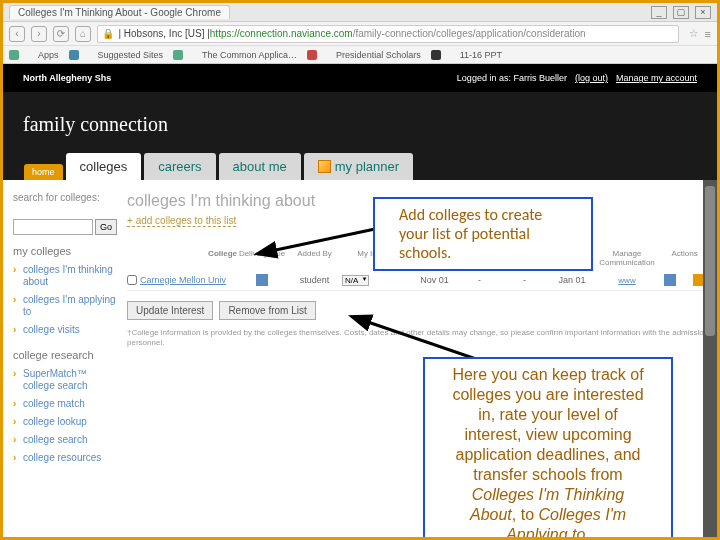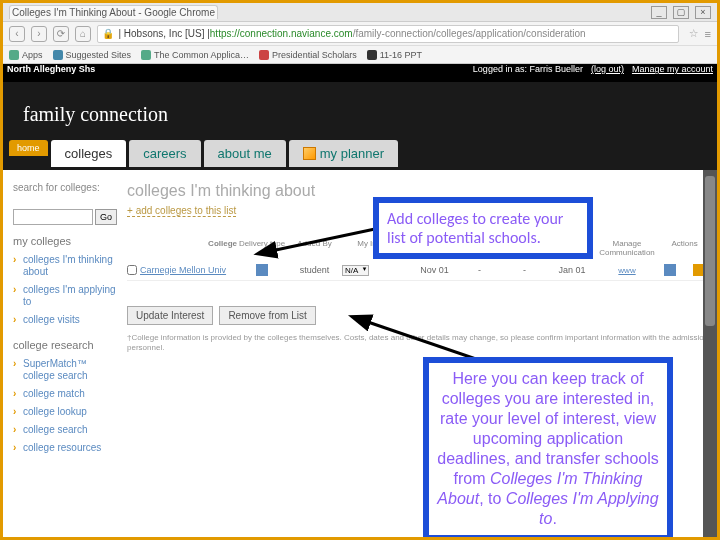--- a/index.html
+++ b/index.html
@@ -1,40 +1,40 @@
 <!DOCTYPE html>
 <html><head>
 <meta charset="utf-8">
 <style>
 *{margin:0;padding:0;box-sizing:border-box;font-family:Arial,Helvetica,sans-serif}
 body{width:720px;height:540px;border:3px solid #e29a00;background:#fff;position:relative;overflow:hidden;font-size:11px}
 .browser-top{background:#e8e8e8;border-bottom:1px solid #ccc;height:19px;display:flex;align-items:center;padding:0 6px;font-size:10px;color:#555}
-.browser-top .tab{background:#f8f8f8;border:1px solid #ccc;border-bottom:none;padding:1px 2px;border-radius:3px 3px 0 0}
+.browser-top .tab{background:#f8f8f8;border:1px solid #ccc;border-bottom:none;padding:1px 8px;border-radius:3px 3px 0 0}
 .browser-top .win-controls{margin-left:auto;display:flex;gap:6px}
 .browser-top .win-controls span{border:1px solid #999;width:16px;text-align:center;font-size:9px;line-height:11px}
 .addrbar{background:#f4f4f4;height:24px;display:flex;align-items:center;padding:0 6px;gap:6px;border-bottom:1px solid #ddd}
 .addrbar .nav-btn{width:16px;height:16px;border:1px solid #aaa;border-radius:3px;text-align:center;font-size:10px;line-height:14px;color:#888}
 .addrbar .url-box{flex:1;background:#fff;border:1px solid #ccc;height:18px;border-radius:2px;display:flex;align-items:center;padding:0 4px;font-size:10px;color:#444}
 .addrbar .lock{color:#2a8a2a;margin-right:4px}
 .addrbar .domain{color:#2a8a2a}
 .addrbar .path{color:#888}
 .addrbar .star{color:#aaa;margin-left:4px}
 .bookmarks{background:#f4f4f4;height:18px;display:flex;align-items:center;padding:0 6px;gap:10px;border-bottom:1px solid #ccc;font-size:9px;color:#555}
-.bookmarks .bm{display:flex;align-items:center;gap:3px}
+.bookmarks .bm{display:flex;align-items:center;gap:19px}
 .bookmarks .bm .ic{width:10px;height:10px;background:#5a8;border-radius:2px}
 .bookmarks .bm.red .ic{background:#c44}
 .bookmarks .bm.blue .ic{background:#48a}
 .bookmarks .bm.dk .ic{background:#333}
-.topbar{background:#000;color:#fff;height:18px;display:flex;padding:0 4px;font-size:9px}
+.topbar{background:#000;color:#fff;height:28px;display:flex;align-items:center;padding:0 20px;font-size:9px}
 .topbar .school{font-weight:bold}
 .topbar .right{margin-left:auto;display:flex;gap:8px}
 .topbar a{color:#fff;text-decoration:underline}
 .hero{background:#1a1a1a;color:#fff;height:58px;display:flex;align-items:flex-end;padding:0 20px}
 .hero .logo{font-family:Georgia,serif;font-size:20px;margin-bottom:14px;font-weight:normal}
-.tabs-row{background:#1a1a1a;display:flex;align-items:flex-start;height:30px;padding-left:0}
+.tabs-row{background:#1a1a1a;display:flex;align-items:flex-end;height:30px;padding-left:15px}
 .tabs-row .home{background:#e29a00;color:#fff;font-size:9px;padding:3px 8px;border-radius:3px 3px 0 0;margin-left:6px}
 .tabs-row .tab{background:#d8d8d8;color:#0f766e;padding:6px 14px;margin-left:3px;font-size:13px;border-radius:3px 3px 0 0}
 .tabs-row .tab.active{background:#fff;color:#333}
 .tabs-row .tab.plan{display:flex;align-items:center;gap:4px}
 .tabs-row .tab.plan .pic{width:13px;height:13px;background:linear-gradient(135deg,#fc6,#f90);border:1px solid #c70}
 .content{display:flex;background:#fff;height:calc(540px - 6px - 19px - 24px - 18px - 18px - 58px - 30px);position:relative}
 .sidebar{width:140px;padding:12px 10px;font-size:10px;color:#666}
 .sidebar h4{color:#888;font-size:10px;font-weight:normal;margin-bottom:16px}
 .sidebar .search-row{display:flex;gap:2px;margin-bottom:6px}
 .sidebar input{width:80px;height:16px;border:1px solid #aaa;font-size:9px;padding:0 2px}
@@ -54,24 +54,24 @@
 .tbl-row .name{color:#5a8ac0;text-decoration:underline}
 .tbl-row .ck{display:flex;gap:3px;align-items:center}
 .tbl-row input[type=checkbox]{width:10px;height:10px}
 .tbl-row .sel{border:1px solid #aaa;font-size:8px;padding:0 10px 0 2px;background:#f4f4f4;position:relative}
 .tbl-row .sel::after{content:"▾";position:absolute;right:2px;font-size:7px}
 .tbl-row .c{text-align:center;color:#666}
 .tbl-row .ic{width:12px;height:12px;margin:0 auto}
 .tbl-row .ic.bl{background:#5a8ac0}
 .tbl-row .ic.or{background:#e29a00}
 .tbl-row .www{color:#5a8ac0;text-decoration:underline;font-size:8px}
-.btns{display:flex;gap:6px;margin-top:25px}
+.btns{display:flex;gap:6px;margin-top:10px}
 .btns button{font-size:10px;padding:3px 8px;border:1px solid #aaa;background:#eee;color:#555}
 .foot{font-size:8px;color:#999;margin-top:8px;line-height:1.3}
-.callout{position:absolute;background:#fff;border:6px solid #1d4ed8;padding:6px 8px;font-family:Calibri,Arial,sans-serif;color:#8b5cf6;z-index:10}
+.callout{position:absolute;background:#fff;border:2px solid #1d4ed8;padding:6px 24px;font-family:Calibri,Arial,sans-serif;color:#a16207;z-index:10}
 .callout.c1{left:370px;top:194px;width:220px;font-size:16px;line-height:1.2}
 .callout.c2{left:420px;top:354px;width:250px;font-size:16px;text-align:center;line-height:1.25}
 .callout.c2 em{font-style:italic}
 .arrow{position:absolute;z-index:9}
 .arrow svg{overflow:visible}
 .rscroll{position:absolute;right:0;top:0;width:14px;bottom:0;background:#555}
 .rscroll .thumb{position:absolute;left:2px;right:2px;top:6px;height:150px;background:#888;border-radius:3px}
 </style>
 </head>
 <body>

